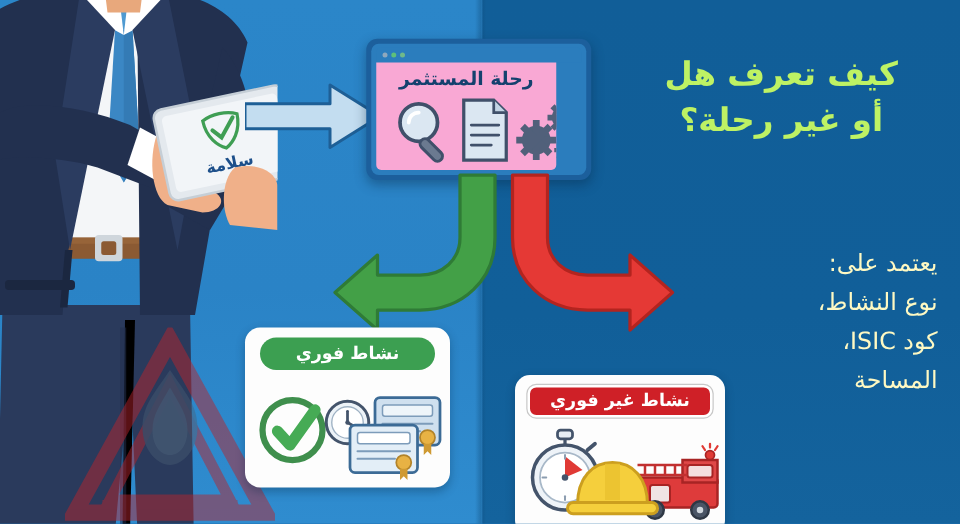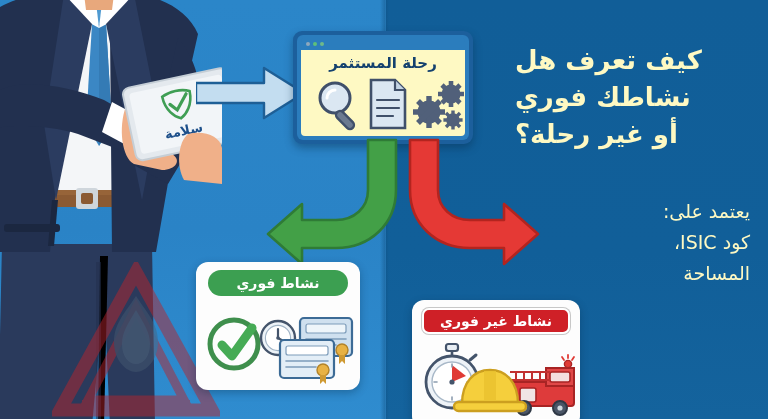--- a/index.html
+++ b/index.html
@@ -33,22 +33,22 @@
     box-shadow:0 4px 9px rgba(7,44,74,.42);}
   .browser-inner{position:absolute;left:4px;top:4px;width:172px;height:105px;
     background:#2b7dbd;border-radius:6px;}
   .browser-bar{position:absolute;left:8px;top:7px;width:164px;height:12px;
     background:#2b7dbd;border-radius:4px 4px 0 0;display:flex;align-items:center;gap:3px;padding-left:5px;
     box-sizing:border-box;}
   .dot{width:4px;height:4px;border-radius:50%;}
   .dot.g1{background:#8ea8bd;}
   .dot.g2{background:#5ec07a;}
   .dot.g3{background:#6fb98a;}
-  .browser-screen{position:absolute;left:8px;top:19px;width:164px;height:86px;
-    background:#fef9c3;border-radius:0 0 4px 4px;overflow:hidden;}
+  .browser-screen{position:absolute;left:8px;top:19px;width:144px;height:86px;
+    background:#f9a8d4;border-radius:0 0 4px 4px;overflow:hidden;}
   .browser-title{position:absolute;top:4px;left:0;width:100%;text-align:center;
     color:#14416e;font-weight:bold;font-size:15px;direction:rtl;letter-spacing:0;}
   .browser-icons{position:absolute;top:26px;left:0;width:100%;height:58px;}
 
   
   .elbows{position:absolute;left:228px;top:138px;width:320px;height:136px;}
 
   
   .card{position:absolute;background:#fdfdfd;border-radius:12px;
     box-shadow:0 3px 8px rgba(6,40,68,.33);}
@@ -56,22 +56,22 @@
   .card-red{left:412px;top:262px;width:168px;height:128px;margin-top:38px;}
   .badge{position:absolute;left:50%;transform:translateX(-50%);
     color:#fff;font-weight:bold;font-size:14px;direction:rtl;text-align:right;
     display:flex;align-items:center;justify-content:center;white-space:nowrap;}
   .badge-green{top:8px;width:140px;height:26px;border-radius:13px;background:#3c9f51;}
   .badge-red{top:8px;width:148px;height:26px;border-radius:7px;background:#cf2027;
     border:2px solid #fff;box-sizing:border-box;box-shadow:0 0 0 1px #c8c8c8;}
   .card-art{position:absolute;left:0;top:38px;width:100%;height:86px;}
 
   
-  .headline{position:absolute;right:3px;top:42px;width:250px;
-    direction:rtl;text-align:left;color:#fef9c3;font-weight:bold;
+  .headline{position:absolute;right:18px;top:42px;width:250px;
+    direction:rtl;text-align:center;color:#bef264;font-weight:bold;
     font-size:26px;line-height:37px;}
   .sub{position:absolute;right:18px;top:196px;width:250px;
     direction:rtl;text-align:right;color:#fef9c3;
     font-size:19px;line-height:31px;font-weight:normal;}
   .sub div,.headline div{white-space:nowrap;}
 </style>
 </head>
 <body>
 
 <div id="stage">
@@ -331,23 +331,23 @@
           <path d="M50 66 C50 44 62 32 78 32 C94 32 106 44 106 66 Z" fill="#f5cf3c" stroke="#cc9f1f" stroke-width="2.4"></path>
           <path d="M72 33 L84 33 L84 62 L72 62 Z" fill="#eac22f" opacity=".85"></path>
           <rect x="42" y="64" width="72" height="9" rx="4.5" fill="#f5cf3c" stroke="#cc9f1f" stroke-width="2.4"></rect>
         </g>
       </svg>
     </div>
   </div>
 
   <div class="headline">
     <div>كيف تعرف هل</div>
-    <div>نشاطك فوري</div>
     <div>أو غير رحلة؟</div>
   </div>
 
   <div class="sub">
     <div>يعتمد على:</div>
+    <div>نوع النشاط،</div>
     <div>كود ISIC،</div>
     <div>المساحة</div>
   </div>
 
 </div>
 
 </body></html>

